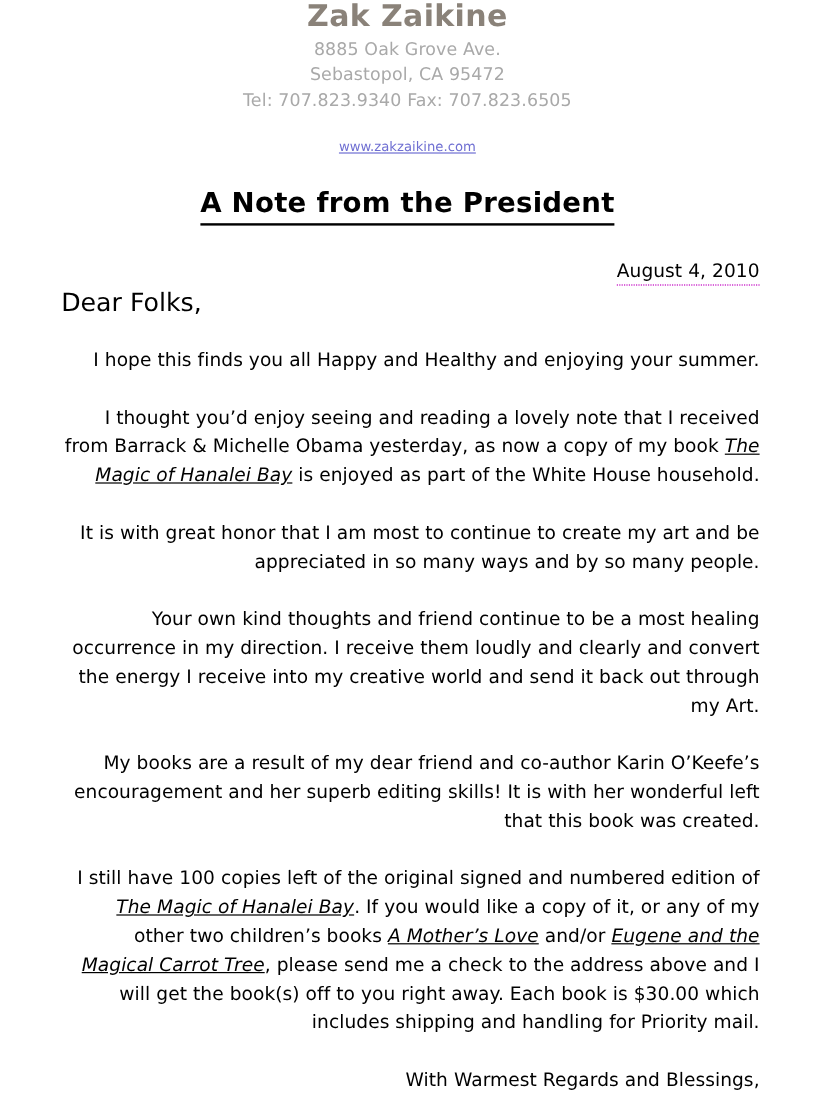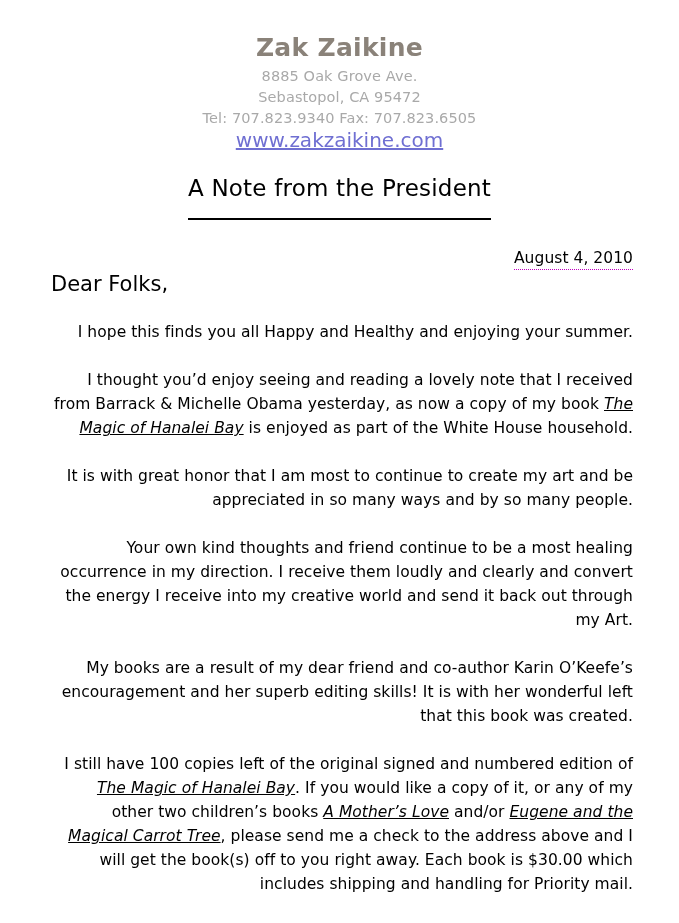--- a/index.html
+++ b/index.html
@@ -20,59 +20,59 @@
     position: relative;
     width: 679px;
     height: 923px;
     background: #ffffff;
     box-sizing: border-box;
   }
 
   
   .letterhead {
     text-align: center;
-    padding-top: 34px;
   }
   .lh-name {
     font-size: 25px;
     font-weight: bold;
     color: #8a8279;
     letter-spacing: 0.3px;
     line-height: 1.15;
     margin-bottom: 3px;
   }
   .lh-line {
     font-size: 14.5px;
     color: #a9a9a9;
     line-height: 21px;
     letter-spacing: 0.1px;
   }
   .lh-url {
     display: inline-block;
-    font-size: 20px;
+    font-size: 11px;
     color: #6f6fd2;
     text-decoration: underline;
     line-height: 21px;
     cursor: pointer;
-    margin-top: 1px;
+    margin-top: 17px;
   }
 
   
   .doc-title-wrap {
     text-align: center;
     margin-top: 24px;
   }
   .doc-title {
     display: inline-block;
     font-size: 23px;
     color: #000000;
     line-height: 1.2;
-    padding-bottom: 16px;
+    padding-bottom: 2px;
     border-bottom: 2.5px solid #000000;
     letter-spacing: 0.2px;
+    font-weight: bold;
   }
 
   
   .body-block {
     margin-left: 51px;
     width: 582px;
     margin-top: 26px;
   }
   .bp {
     font-size: 15.5px;

